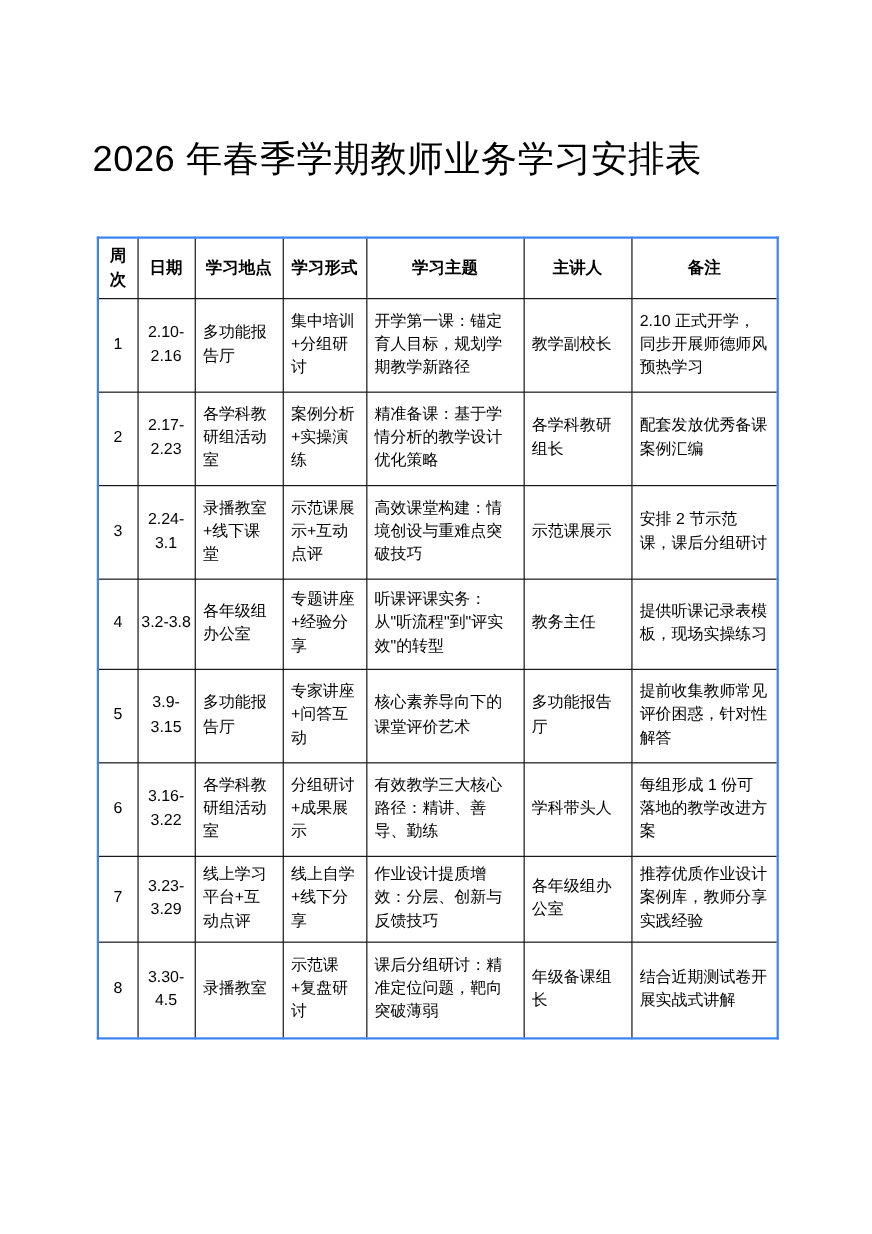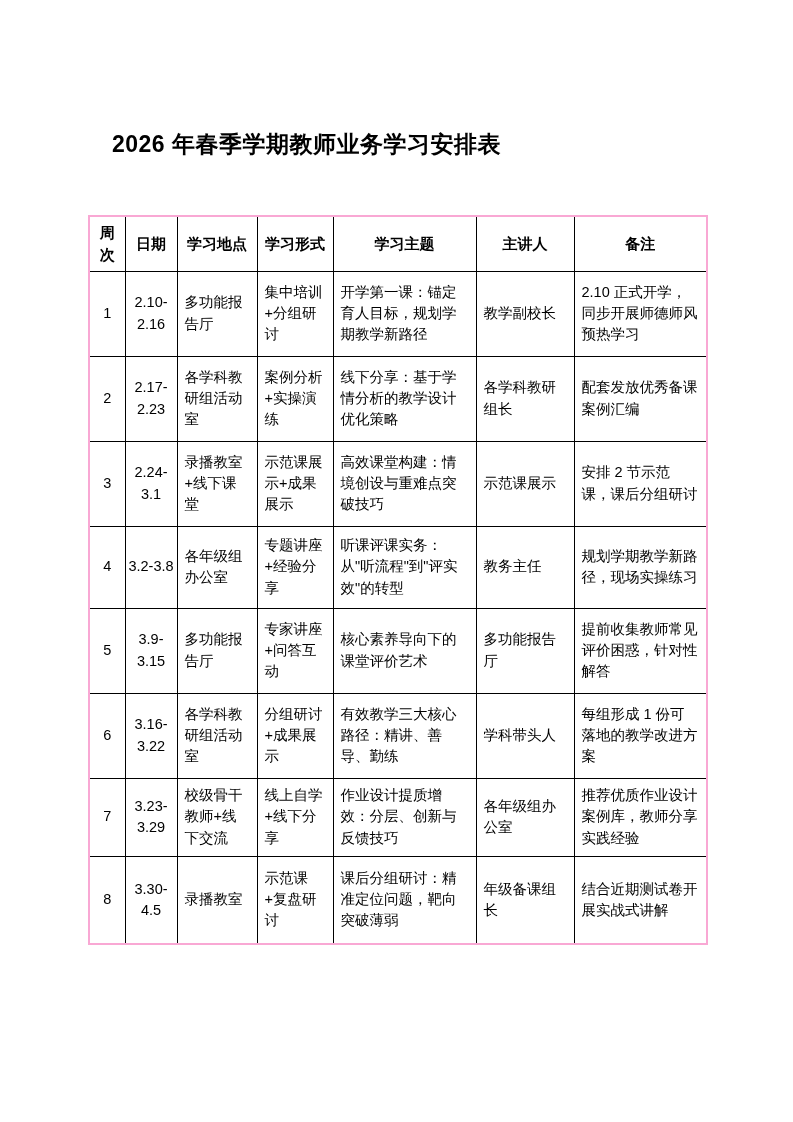--- a/index.html
+++ b/index.html
@@ -10,32 +10,32 @@
     font-family: "Liberation Sans", "DejaVu Sans", sans-serif;
   }
   .page {
     position: relative;
     width: 793px;
     height: 1122px;
     background: #ffffff;
     overflow: hidden;
   }
   .doc-title {
-    margin: 111px 86px 0 112px;
-    font-size: 23px;
-    font-weight: bold;
+    margin: 111px 86px 0 84px;
+    font-size: 33px;
+    font-weight: normal;
     line-height: 66px;
     letter-spacing: 0.5px;
   }
   table.schedule {
     margin: 38px 0 10px 88px;
     width: 618px;
     table-layout: fixed;
     border-collapse: collapse;
-    border: 2px solid #f9a8d4;
+    border: 2px solid #3b82f6;
   }
   table.schedule th,
   table.schedule td {
     border: 1px solid #000;
     vertical-align: middle;
     font-size: 14.5px;
     line-height: 1.45;
     word-break: normal;
     overflow-wrap: break-word;
   }
@@ -95,41 +95,41 @@
         <td>集中培训+分组研讨</td>
         <td>开学第一课：锚定育人目标，规划学期教学新路径</td>
         <td>教学副校长</td>
         <td>2.10 正式开学，同步开展师德师风预热学习</td>
       </tr>
       <tr>
         <td class="center">2</td>
         <td class="center">2.17-2.23</td>
         <td>各学科教研组活动室</td>
         <td>案例分析+实操演练</td>
-        <td>线下分享：基于学情分析的教学设计优化策略</td>
+        <td>精准备课：基于学情分析的教学设计优化策略</td>
         <td>各学科教研组长</td>
         <td>配套发放优秀备课案例汇编</td>
       </tr>
       <tr>
         <td class="center">3</td>
         <td class="center">2.24-3.1</td>
         <td>录播教室+线下课堂</td>
-        <td>示范课展示+成果展示</td>
+        <td>示范课展示+互动点评</td>
         <td>高效课堂构建：情境创设与重难点突破技巧</td>
         <td>示范课展示</td>
         <td>安排 2 节示范课，课后分组研讨</td>
       </tr>
       <tr>
         <td class="center">4</td>
         <td class="center">3.2-3.8</td>
         <td>各年级组办公室</td>
         <td>专题讲座+经验分享</td>
         <td>听课评课实务：从"听流程"到"评实效"的转型</td>
         <td>教务主任</td>
-        <td>规划学期教学新路径，现场实操练习</td>
+        <td>提供听课记录表模板，现场实操练习</td>
       </tr>
       <tr>
         <td class="center">5</td>
         <td class="center">3.9-3.15</td>
         <td>多功能报告厅</td>
         <td>专家讲座+问答互动</td>
         <td>核心素养导向下的课堂评价艺术</td>
         <td>多功能报告厅</td>
         <td>提前收集教师常见评价困惑，针对性解答</td>
       </tr>
@@ -138,21 +138,21 @@
         <td class="center">3.16-3.22</td>
         <td>各学科教研组活动室</td>
         <td>分组研讨+成果展示</td>
         <td>有效教学三大核心路径：精讲、善导、勤练</td>
         <td>学科带头人</td>
         <td>每组形成 1 份可落地的教学改进方案</td>
       </tr>
       <tr>
         <td class="center">7</td>
         <td class="center">3.23-3.29</td>
-        <td>校级骨干教师+线下交流</td>
+        <td>线上学习平台+互动点评</td>
         <td>线上自学+线下分享</td>
         <td>作业设计提质增效：分层、创新与反馈技巧</td>
         <td>各年级组办公室</td>
         <td>推荐优质作业设计案例库，教师分享实践经验</td>
       </tr>
       <tr>
         <td class="center">8</td>
         <td class="center">3.30-4.5</td>
         <td>录播教室</td>
         <td>示范课+复盘研讨</td>

